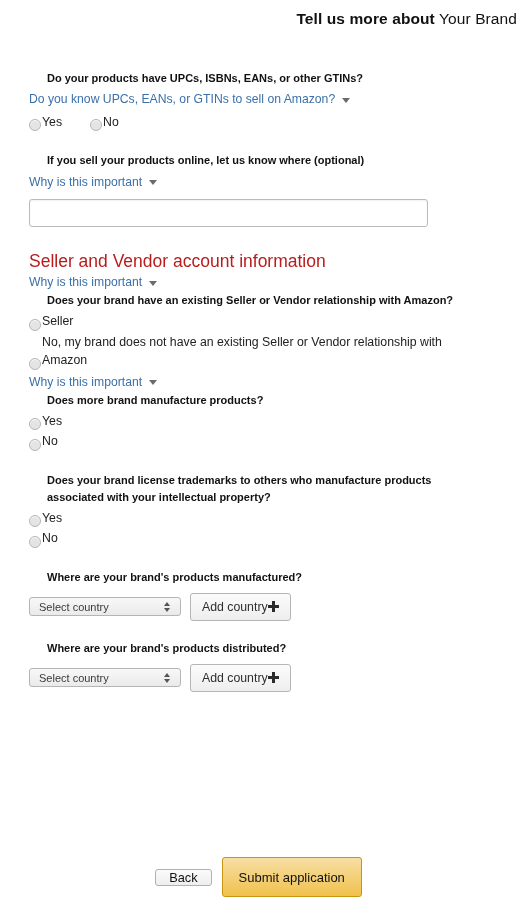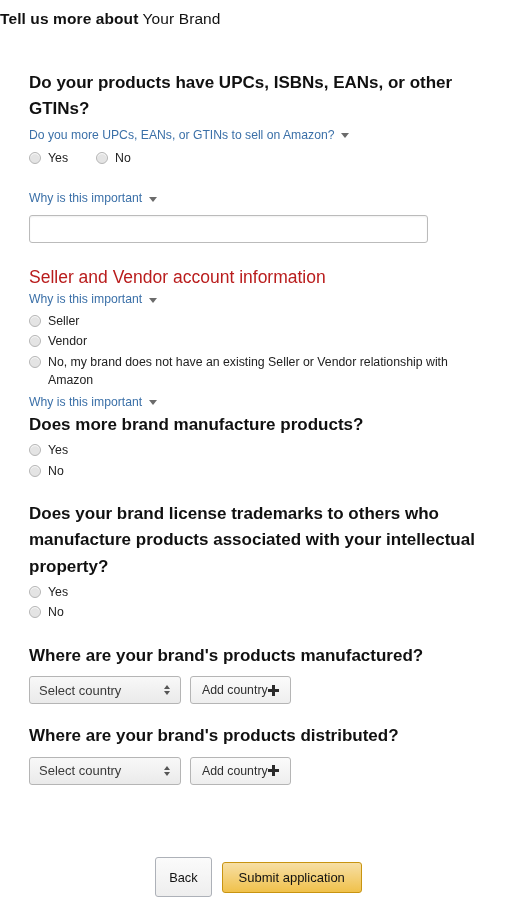--- a/index.html
+++ b/index.html
@@ -7,37 +7,37 @@
     margin: 0; padding: 0;
     width: 517px; height: 900px;
     background: #ffffff;
     font-family: "Liberation Sans", sans-serif;
     color: #111111;
     overflow: hidden;
   }
   .page { width: 517px; height: 900px; position: relative; }
 
   .page-title {
-    text-align: left;
+    text-align: right;
     font-size: 15.5px;
     padding-top: 10px;
     letter-spacing: .1px;
     color: #111;
   }
   .page-title .t-bold { font-weight: bold; }
   .page-title .t-norm { font-weight: normal; }
 
   .form { padding: 0 29px; margin-top: 42px; }
 
   .q-label {
-    font-size: 17px;
+    font-size: 11px;
     font-weight: bold;
     color: #111;
     line-height: 1.55;
-    margin: 0 0 2px 0;
+    margin: 0 0 2px 18px;
     max-width: 460px;
   }
 
   .expander {
     font-size: 12.2px;
     color: #3b70a8;
     margin: 1px 0 3px 0;
     display: inline-flex;
     align-items: center;
     gap: 7px;
@@ -49,22 +49,22 @@
     border-right: 4px solid transparent;
     border-top: 5px solid #6b6b6b;
     display: inline-block;
     margin-top: 2px;
   }
 
   .radio-row { display: flex; align-items: center; gap: 28px; margin-top: 4px; }
   .radio-col { margin-top: 3px; }
   .radio-item {
     display: flex;
-    align-items: flex-start;
-    gap: 7px;
+    align-items: flex-end;
+    gap: 1px;
     font-size: 12.3px;
     color: #222;
     line-height: 1.5;
     margin-bottom: 2px;
     cursor: pointer;
     max-width: 462px;
   }
   .radio-dot {
     width: 12px; height: 12px;
     border-radius: 50%;
@@ -96,27 +96,27 @@
     font-weight: normal;
     color: #b91c1c;
     margin: 24px 0 0 0;
     line-height: 1.25;
   }
 
   .sel-row { display: flex; align-items: center; gap: 9px; margin-top: 7px; }
 
   .country-select {
     position: relative;
-    width: 152px; height: 28px;
+    width: 152px; height: 19px;
     border: 1px solid #b5b5b5;
     border-radius: 3px;
     background: linear-gradient(to bottom, #f8f8f8 0%, #eaeaea 100%);
     display: flex; align-items: center;
     padding: 8px 9px;
-    font-size: 13px;
+    font-size: 11px;
     color: #3a3a3a;
     cursor: pointer;
   }
   .country-select .steppers {
     position: absolute; right: 10px; top: 50%;
     transform: translateY(-50%);
     display: flex; flex-direction: column; gap: 2px;
   }
   .stp-up, .stp-dn {
     width: 0; height: 0;
@@ -153,33 +153,33 @@
   .footer {
     position: absolute;
     left: 0; right: 0;
     top: 857px;
     display: flex;
     justify-content: center;
     align-items: center;
     gap: 10px;
   }
   .btn-back {
-    height: 40px;
+    height: 17px;
     min-width: 47px;
     padding: 0 13px;
     border: 1px solid #adb1b8;
     border-radius: 3px;
     background: linear-gradient(to bottom, #fbfbfb 0%, #eeeeee 100%);
     font-size: 12.8px;
     color: #111;
     cursor: pointer;
     font-family: "Liberation Sans", sans-serif;
   }
   .btn-submit {
-    height: 31px;
+    height: 40px;
     padding: 0 16px;
     border: 1px solid #c89411;
     border-radius: 3px;
     background: linear-gradient(to bottom, #f7dfa5 0%, #f0c14b 100%);
     font-size: 13px;
     color: #111;
     cursor: pointer;
     font-family: "Liberation Sans", sans-serif;
   }
 </style>
@@ -190,59 +190,57 @@
 
   <div class="page-title">
     <span class="t-bold">Tell us more about</span><span class="t-norm"> Your Brand</span>
   </div>
 
   <div class="form">
 
     <div>
       <div class="q-label">Do your products have UPCs, ISBNs, EANs, or other GTINs?</div>
       <div class="expander">
-        <span>Do you more UPCs, EANs, or GTINs to sell on Amazon?</span>
+        <span>Do you know UPCs, EANs, or GTINs to sell on Amazon?</span>
         <span class="caret"></span>
       </div>
       <div class="radio-row">
         <label class="radio-item">
           <span class="radio-dot"></span>
           <span class="lbl">Yes</span>
         </label>
         <label class="radio-item">
           <span class="radio-dot"></span>
           <span class="lbl">No</span>
         </label>
       </div>
     </div>
 
     <div class="gap-md"></div>
 
     <div>
+      <div class="q-label">If you sell your products online, let us know where (optional)</div>
       <div class="expander">
         <span>Why is this important</span>
         <span class="caret"></span>
       </div>
       <input class="text-input" type="text" placeholder="" style="">
     </div>
 
     <div>
       <div class="section-head">Seller and Vendor account information</div>
       <div class="expander">
         <span>Why is this important</span>
         <span class="caret"></span>
       </div>
+      <div class="q-label">Does your brand have an existing Seller or Vendor relationship with Amazon?</div>
       <div class="radio-col">
         <label class="radio-item">
           <span class="radio-dot"></span>
           <span class="lbl">Seller</span>
-        </label>
-        <label class="radio-item">
-          <span class="radio-dot"></span>
-          <span class="lbl">Vendor</span>
         </label>
         <label class="radio-item">
           <span class="radio-dot"></span>
           <span class="lbl">No, my brand does not have an existing Seller or Vendor relationship with Amazon</span>
         </label>
       </div>
     </div>
 
     <div>
       <div class="expander">

